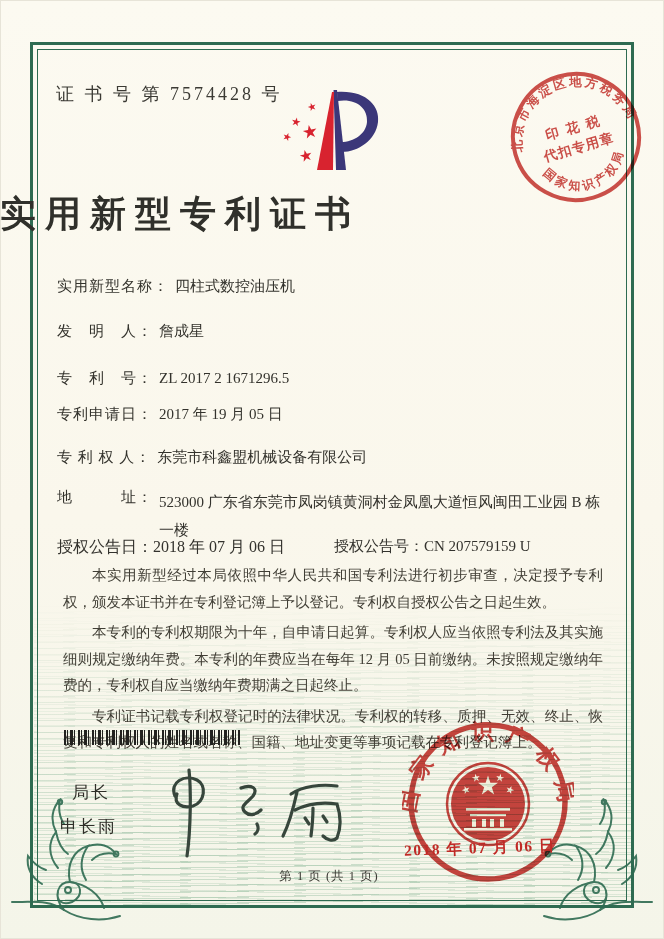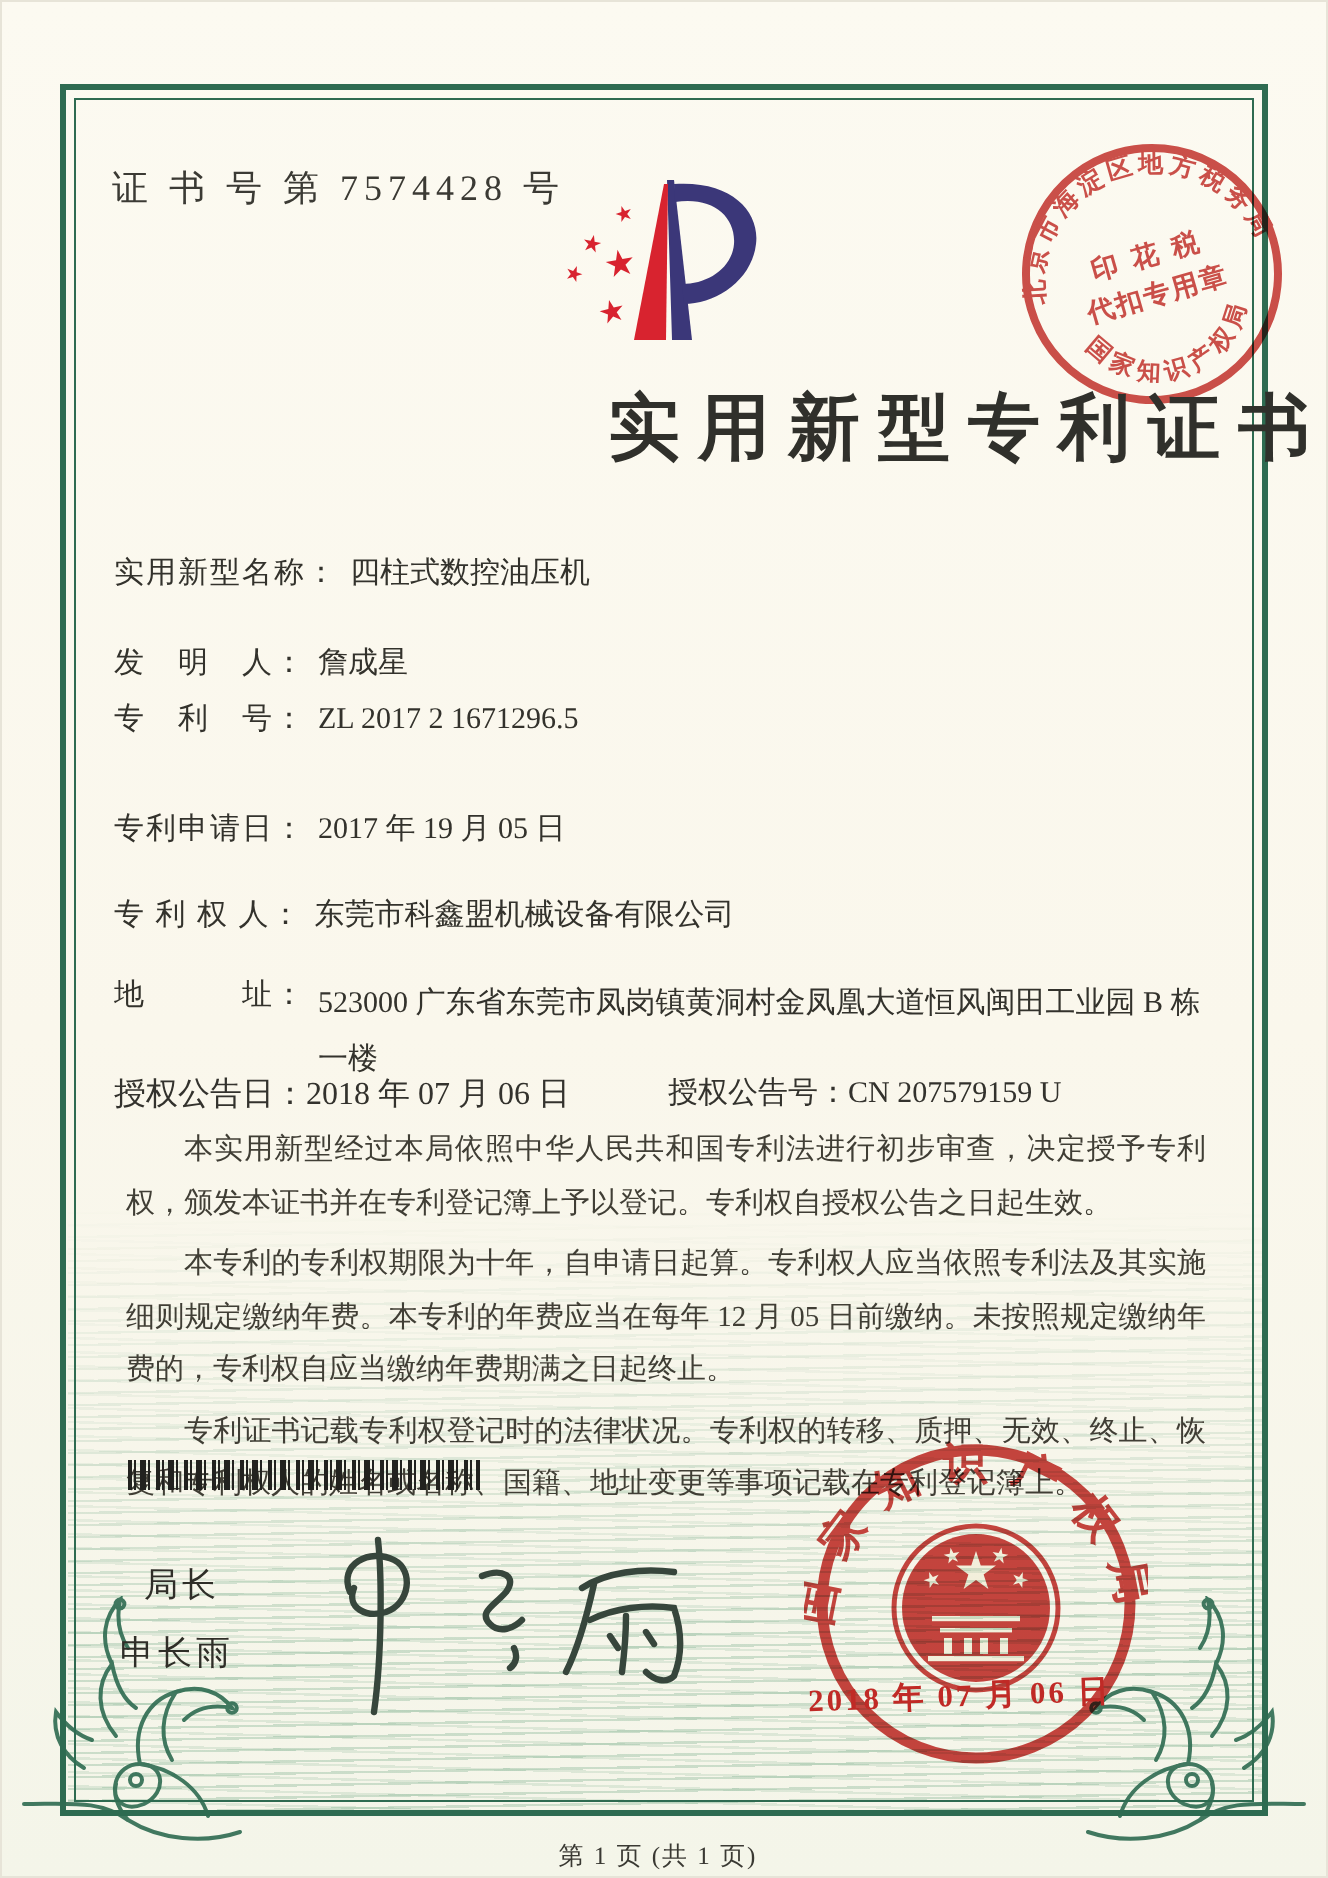--- a/index.html
+++ b/index.html
@@ -25,21 +25,21 @@
   }
   .frame-inner{
     position:absolute;left:4px;top:4px;right:4px;bottom:4px;
     border:1px solid #2e6b51;
   }
   .certno{
     position:absolute;left:56px;top:82px;font-size:18px;letter-spacing:3px;color:#3b3a34;
   }
   .logo{position:absolute;left:270px;top:82px;}
   .title{
-    position:absolute;left:0;top:190px;width:664px;text-align:right;
+    position:absolute;left:0;top:190px;width:664px;text-align:left;
     font-size:36px;font-weight:bold;letter-spacing:9px;color:#30302b;
   }
   .field{position:absolute;left:57px;font-size:15px;color:#33322c;}
   .field .lbl{letter-spacing:1px;}
   .field .val{margin-left:6px;}
   .addr-val{display:inline-block;vertical-align:top;width:450px;line-height:28px;}
   .grant-left{position:absolute;left:57px;top:537px;font-size:16px;}
   .grant-right{position:absolute;left:334px;top:537px;font-size:15px;}
   .bodytext{
     position:absolute;left:59px;top:558px;width:548px;
@@ -57,21 +57,21 @@
   .sig-title{position:absolute;left:72px;top:781px;font-size:17px;letter-spacing:2px;color:#2f2e28;}
   .sig-name{position:absolute;left:60px;top:815px;font-size:17px;letter-spacing:2px;color:#2f2e28;}
   .signature-svg{position:absolute;left:145px;top:758px;}
   .tax-stamp{position:absolute;left:503px;top:64px;transform:rotate(-16deg);opacity:.85;mix-blend-mode:multiply;}
   .office-stamp{position:absolute;left:402px;top:716px;opacity:.9;mix-blend-mode:multiply;}
   .stamp-date{
     position:absolute;left:404px;top:838px;font-size:15.5px;color:#c02a26;
     letter-spacing:1.5px;transform:rotate(-2deg);font-weight:bold;
   }
   .footer{
-    position:absolute;left:30px;top:920px;width:598px;text-align:center;
+    position:absolute;left:30px;top:868px;width:598px;text-align:center;
     font-size:12.5px;letter-spacing:1px;color:#3a3933;
   }
   .flourish{position:absolute;}
   .fl-left{left:6px;top:798px;}
   .fl-right{left:538px;top:798px;transform:scaleX(-1);}
   svg text{font-family:"Liberation Serif","DejaVu Serif",serif;}
 </style>
 </head>
 <body>
 
@@ -154,21 +154,21 @@
   </svg>
 
   <div class="title">实用新型专利证书</div>
 
   <div class="field" style="top:322px">
     <span class="lbl">发　明　人：</span><span class="val">詹成星</span>
   </div>
   <div class="field" style="top:277px">
     <span class="lbl">实用新型名称：</span><span class="val">四柱式数控油压机</span>
   </div>
-  <div class="field" style="top:350px">
+  <div class="field" style="top:369px">
     <span class="lbl">专　利　号：</span><span class="val">ZL 2017 2 1671296.5</span>
   </div>
   <div class="field" style="top:405px">
     <span class="lbl">专利申请日：</span><span class="val">2017 年 19 月 05 日</span>
   </div>
   <div class="field" style="top:448px">
     <span class="lbl">专 利 权 人：</span><span class="val">东莞市科鑫盟机械设备有限公司</span>
   </div>
   <div class="field" style="top:488px">
     <span class="lbl" style="vertical-align:top">地　　　址：</span><span class="val addr-val">523000 广东省东莞市凤岗镇黄洞村金凤凰大道恒风闽田工业园 B 栋一楼</span>

